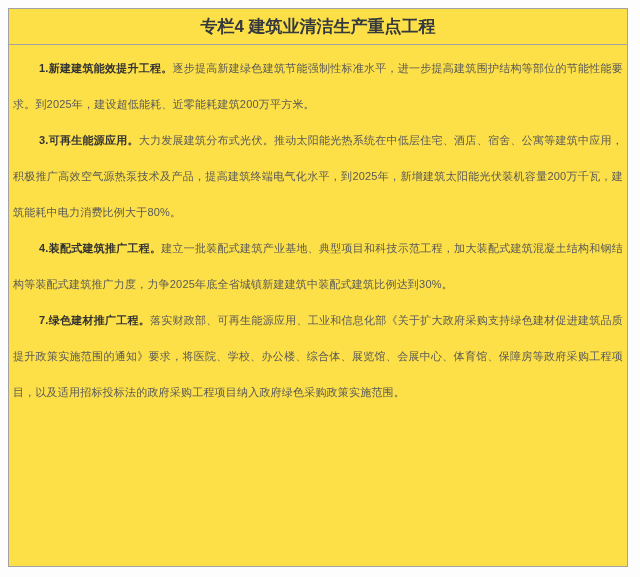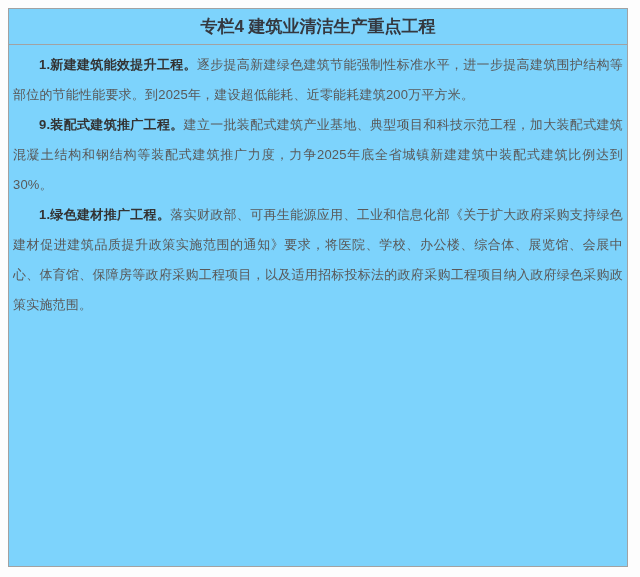--- a/index.html
+++ b/index.html
@@ -8,55 +8,56 @@
       font-family: "Liberation Sans", "DejaVu Sans", sans-serif;
     }
     body {
       height: 577px;
       background: #fdfdfd;
       overflow: hidden;
     }
     .panel {
       margin: 8px 12px 0 8px;
       border: 1px solid #a2a2a2;
-      background: #7dd3fc;
+      background: #fde047;
     }
     .panel-title {
       height: 36px;
       line-height: 36px;
       text-align: center;
       font-size: 17px;
       font-weight: bold;
       color: #34383f;
       border-bottom: 1px solid #a2a2a2;
       overflow: hidden;
       white-space: nowrap;
     }
     .panel-body {
       height: 521px;
       padding: 5px 4px 0 4px;
       overflow: hidden;
     }
     .para {
-      font-size: 13px;
-      line-height: 30px;
+      font-size: 11px;
+      line-height: 36px;
       color: #595959;
       text-indent: 26px;
       text-align: justify;
       letter-spacing: 0.2px;
     }
     .para .lead {
       font-weight: bold;
       color: #333333;
     }
   </style>
 </head>
 <body>
 
 <div class="panel">
   <div class="panel-title">专栏4 建筑业清洁生产重点工程</div>
   <div class="panel-body">
     <p class="para"><span class="lead">1.新建建筑能效提升工程。</span><span>逐步提高新建绿色建筑节能强制性标准水平，进一步提高建筑围护结构等部位的节能性能要求。到2025年，建设超低能耗、近零能耗建筑200万平方米。</span></p>
-    <p class="para"><span class="lead">9.装配式建筑推广工程。</span><span>建立一批装配式建筑产业基地、典型项目和科技示范工程，加大装配式建筑混凝土结构和钢结构等装配式建筑推广力度，力争2025年底全省城镇新建建筑中装配式建筑比例达到30%。</span></p>
-    <p class="para"><span class="lead">1.绿色建材推广工程。</span><span>落实财政部、可再生能源应用、工业和信息化部《关于扩大政府采购支持绿色建材促进建筑品质提升政策实施范围的通知》要求，将医院、学校、办公楼、综合体、展览馆、会展中心、体育馆、保障房等政府采购工程项目，以及适用招标投标法的政府采购工程项目纳入政府绿色采购政策实施范围。</span></p>
+    <p class="para"><span class="lead">3.可再生能源应用。</span><span>大力发展建筑分布式光伏。推动太阳能光热系统在中低层住宅、酒店、宿舍、公寓等建筑中应用，积极推广高效空气源热泵技术及产品，提高建筑终端电气化水平，到2025年，新增建筑太阳能光伏装机容量200万千瓦，建筑能耗中电力消费比例大于80%。</span></p>
+    <p class="para"><span class="lead">4.装配式建筑推广工程。</span><span>建立一批装配式建筑产业基地、典型项目和科技示范工程，加大装配式建筑混凝土结构和钢结构等装配式建筑推广力度，力争2025年底全省城镇新建建筑中装配式建筑比例达到30%。</span></p>
+    <p class="para"><span class="lead">7.绿色建材推广工程。</span><span>落实财政部、可再生能源应用、工业和信息化部《关于扩大政府采购支持绿色建材促进建筑品质提升政策实施范围的通知》要求，将医院、学校、办公楼、综合体、展览馆、会展中心、体育馆、保障房等政府采购工程项目，以及适用招标投标法的政府采购工程项目纳入政府绿色采购政策实施范围。</span></p>
     <p class="para"></p>
   </div>
 </div>
 
 </body></html>

